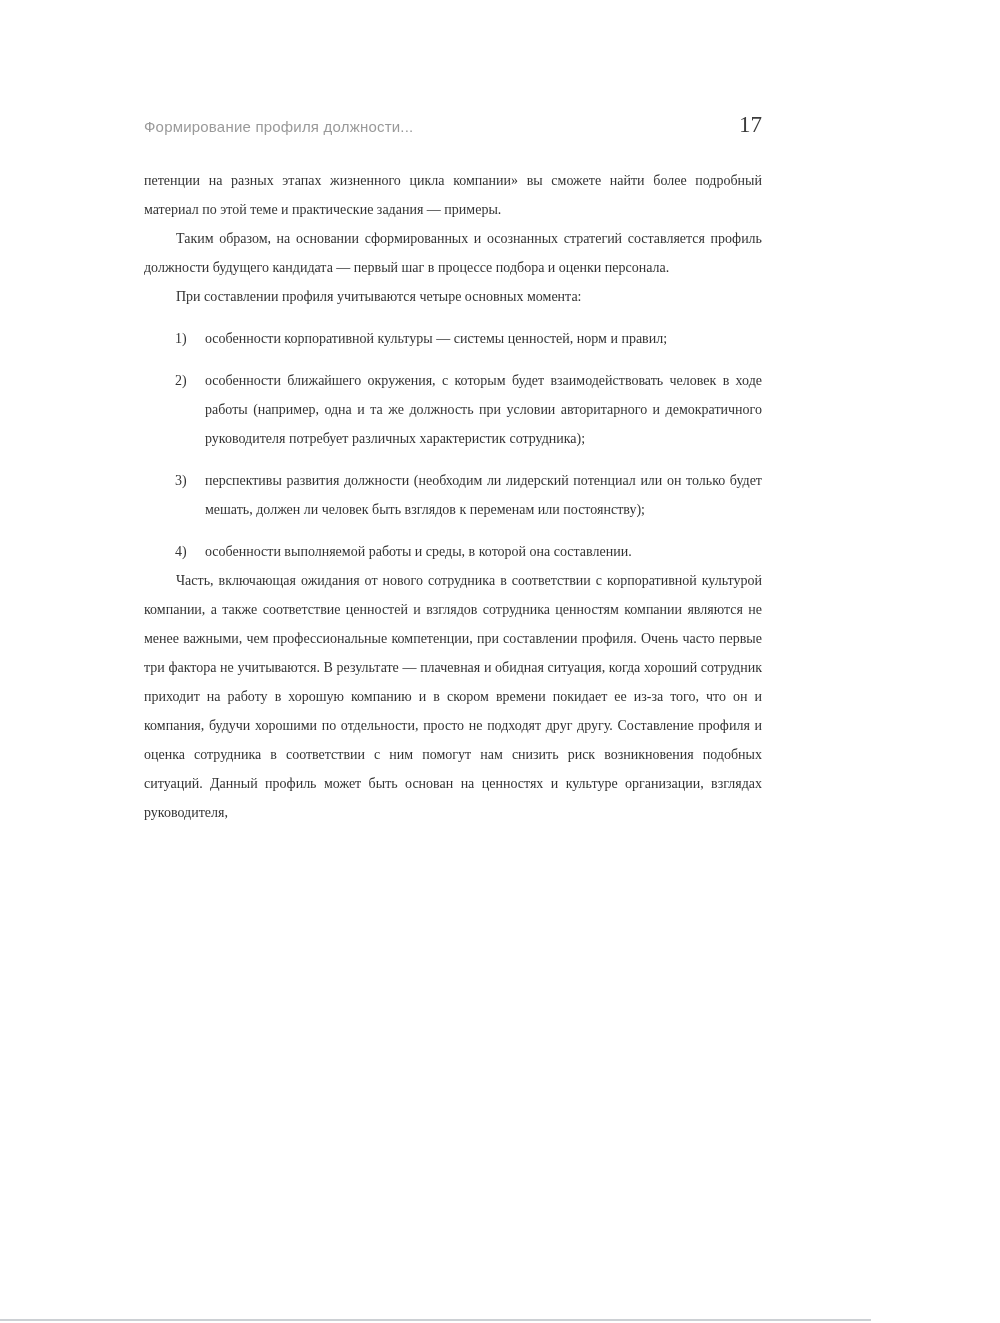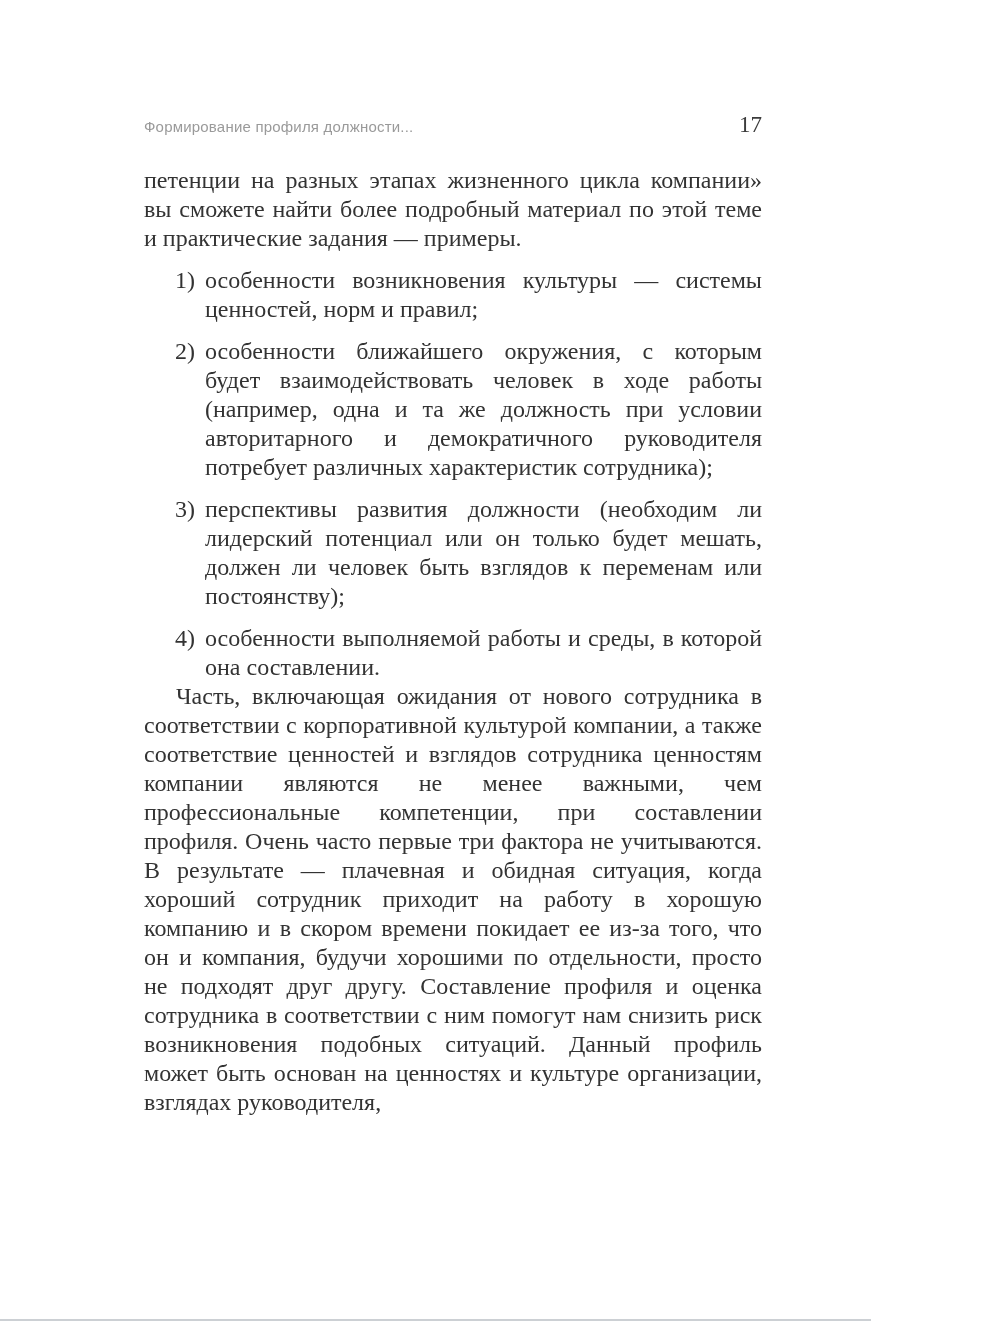--- a/index.html
+++ b/index.html
@@ -40,21 +40,21 @@
   }
   .page-number {
     font-size: 23px;
     color: #3c3c3c;
   }
   .content {
     position: absolute;
     top: 166px;
     left: 144px;
     width: 618px;
-    font-size: 24px;
+    font-size: 14px;
     line-height: 29px;
     text-align: justify;
     hyphens: auto;
     font-family: Liberation Serif, serif;
     -webkit-hyphens: auto;
   }
   .para {
     margin: 0;
   }
   .para.indent {
@@ -86,27 +86,29 @@
 
   <div class="header">
     <span class="running-title">Формирование профиля должности...</span>
     <span class="page-number">17</span>
   </div>
 
   <div class="content">
 
     <p class="para">петенции на разных этапах жизненного цикла компании» вы сможете найти более подробный материал по этой теме и практические задания — примеры.</p>
 
+    <p class="para indent">Таким образом, на основании сформированных и осознанных стратегий составляется профиль должности будущего кандидата — первый шаг в процессе подбора и оценки персонала.</p>
 
+    <p class="para indent">При составлении профиля учитываются четыре основных момента:</p>
 
     <div class="list">
 
       <div class="list-item">
         <span class="list-num">1)</span>
-        <span class="list-text">особенности возникновения культуры — системы ценностей, норм и правил;</span>
+        <span class="list-text">особенности корпоративной культуры — системы ценностей, норм и правил;</span>
       </div>
 
       <div class="list-item">
         <span class="list-num">2)</span>
         <span class="list-text">особенности ближайшего окружения, с которым будет взаимодействовать человек в ходе работы (например, одна и та же должность при условии авторитарного и демократичного руководителя потребует различных характеристик сотрудника);</span>
       </div>
 
       <div class="list-item">
         <span class="list-num">3)</span>
         <span class="list-text">перспективы развития должности (необходим ли лидерский потенциал или он только будет мешать, должен ли человек быть взглядов к переменам или постоянству);</span>

